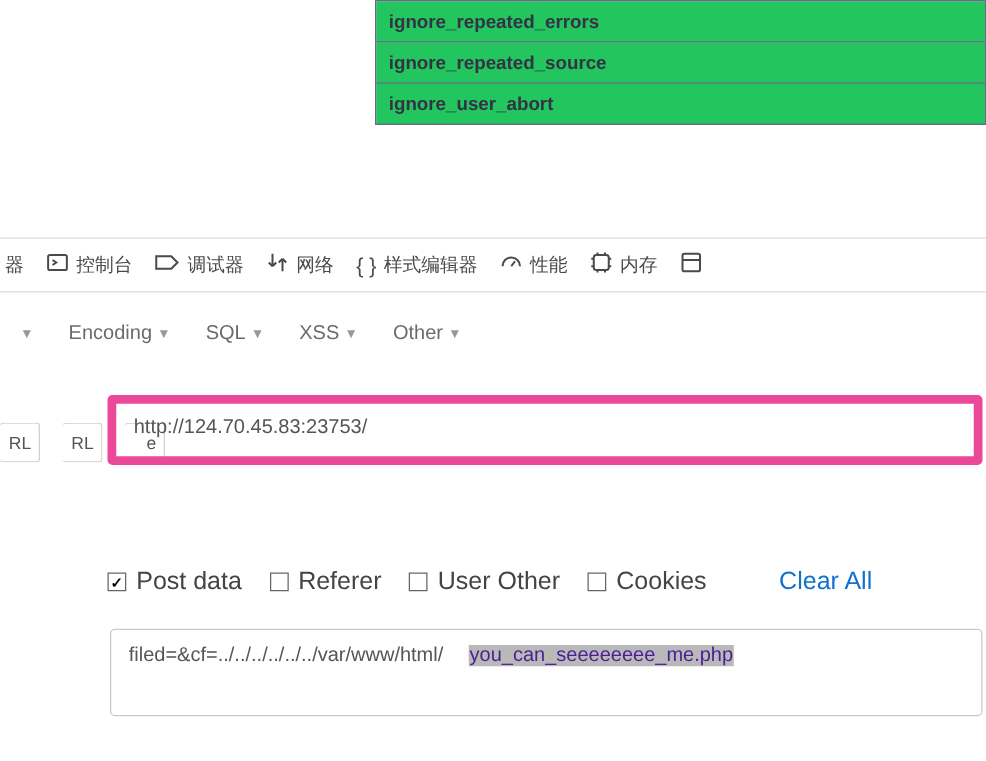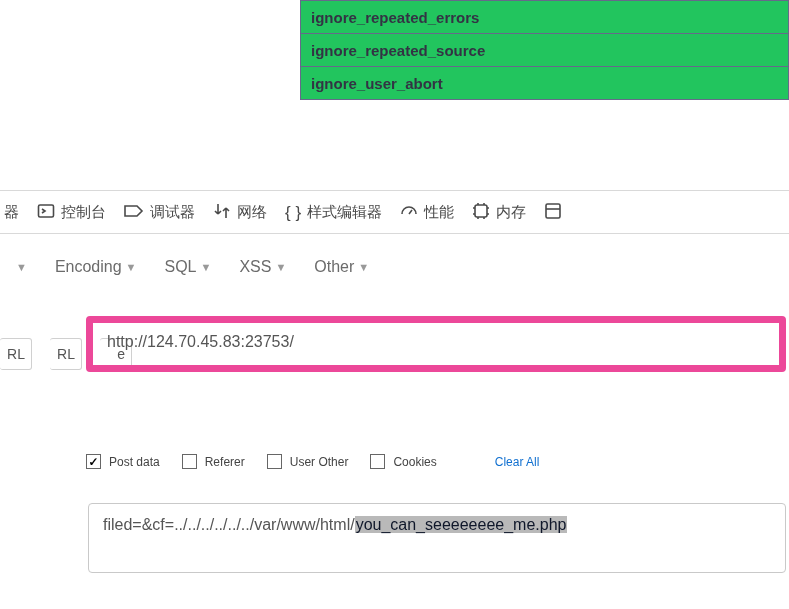--- a/index.html
+++ b/index.html
@@ -118,21 +118,21 @@
     font-family: Arial, sans-serif;
   }
 
   .opts-row {
     position: absolute;
     left: 86px;
     top: 454px;
     display: flex;
     align-items: center;
     gap: 22px;
-    font-size: 12px;
+    font-size: 20px;
     color: #444;
   }
   .opts-row label { display: flex; align-items: center; gap: 8px; cursor: default; }
   .opts-row .cb {
     width: 15px; height: 15px;
     border: 1.5px solid #666;
     display: inline-flex;
     align-items: center;
     justify-content: center;
     font-size: 12px;
@@ -155,22 +155,23 @@
     border-radius: 4px;
     padding: 12px 14px 10px 14px;
     font-size: 16px;
     color: #555;
     font-family: Arial, sans-serif;
     white-space: nowrap;
     overflow: hidden;
   }
   .payload-box .sel {
     background: #b9b9b9;
-    color: #0f172a;
+    color: #4c1d95;
     padding: 0 1px;
+    margin-left: 20px;
   }
 </style>
 </head>
 <body>
 
 <table class="cfg-table">
   <tbody>
       <tr>
         <td>ignore_repeated_errors</td>
       </tr>

